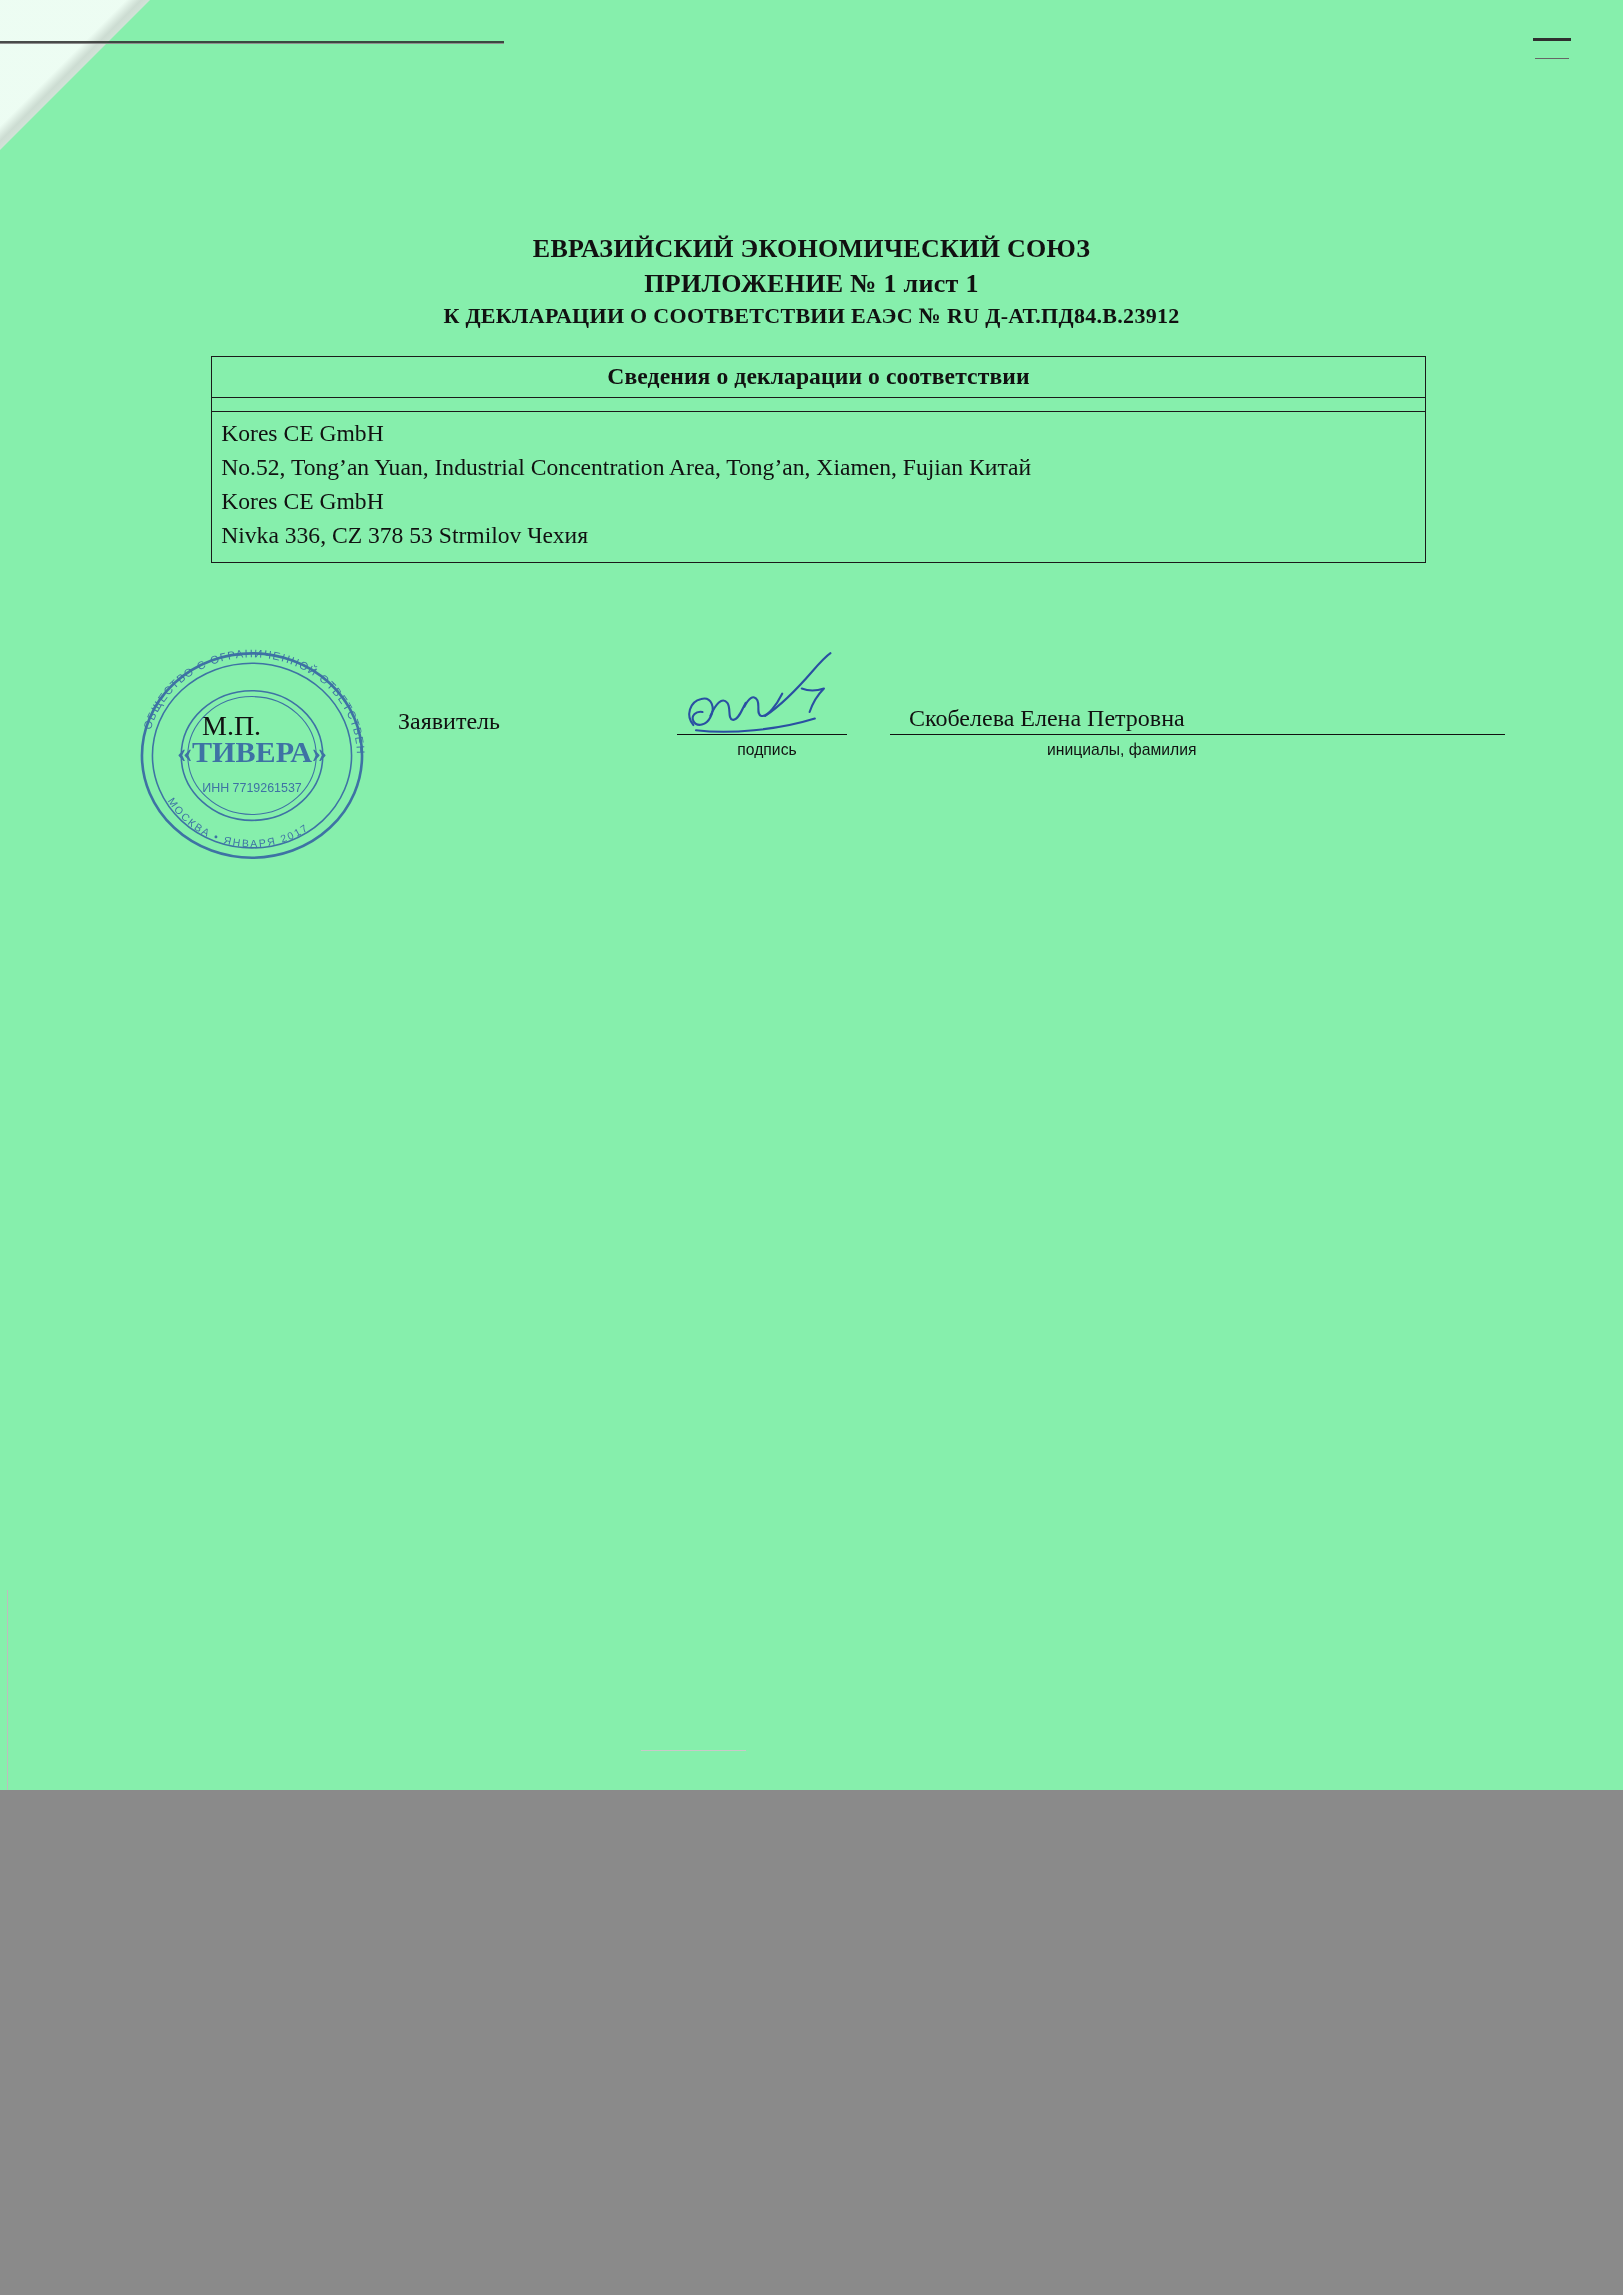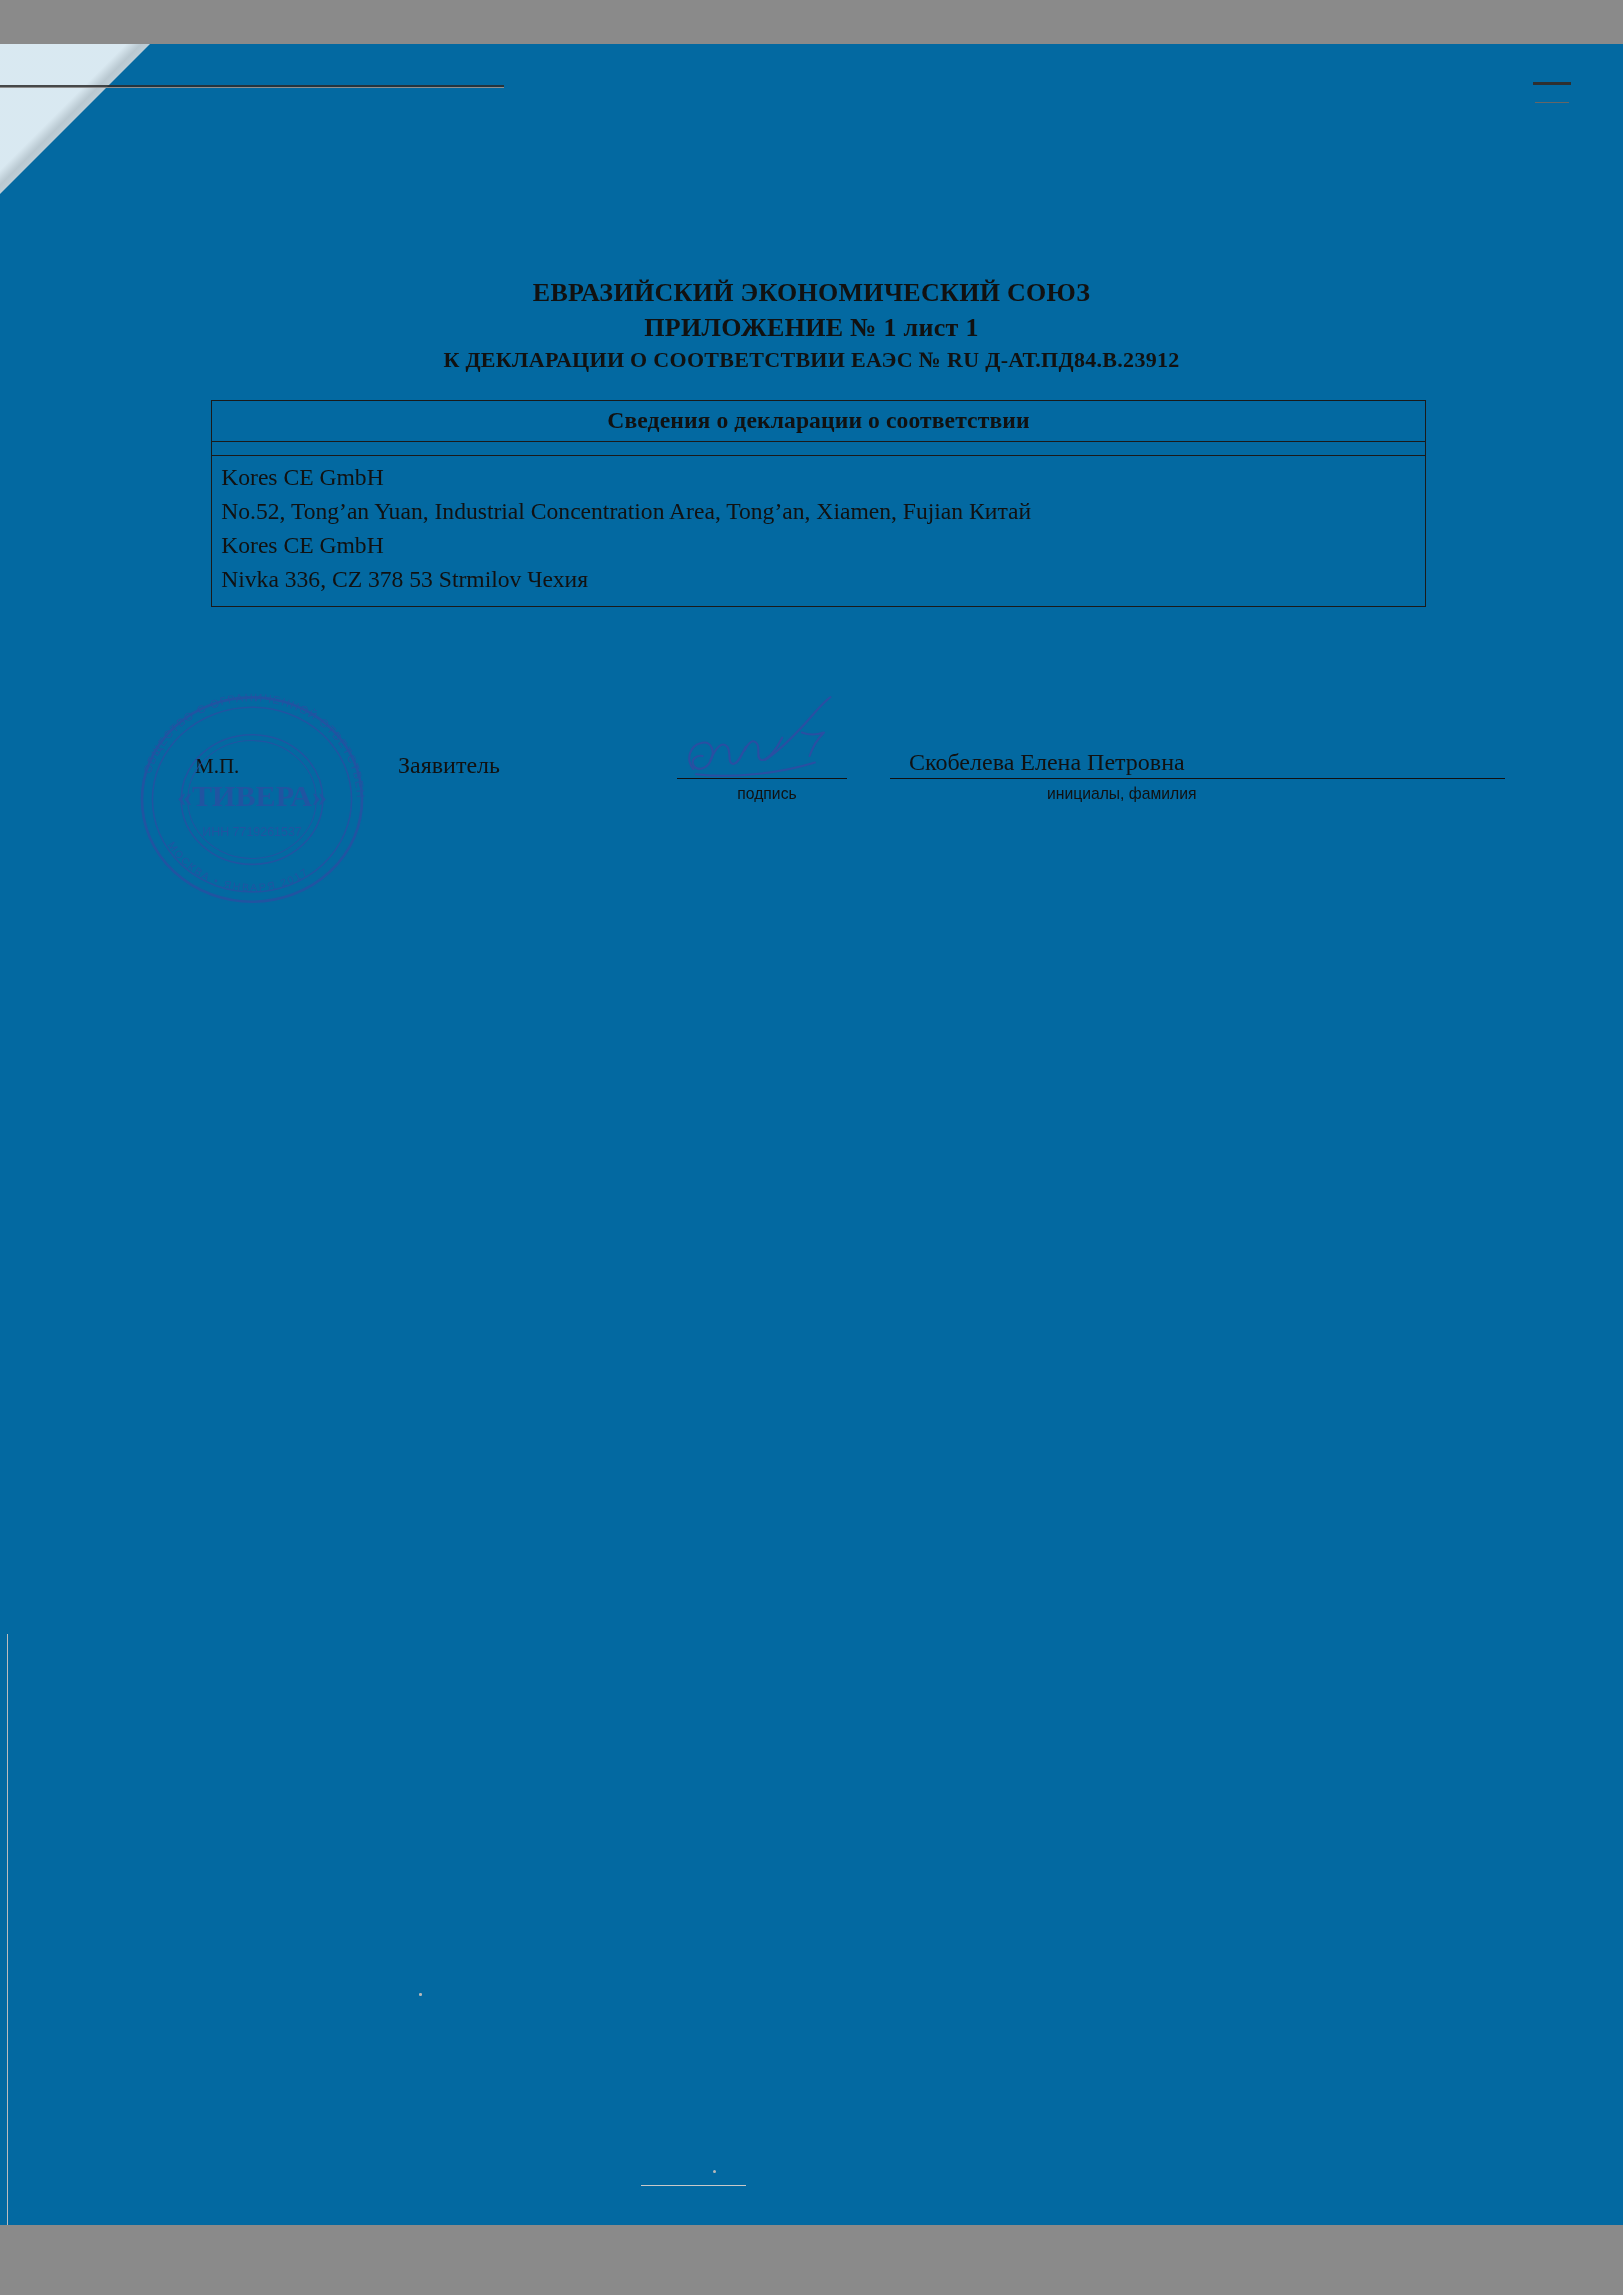--- a/index.html
+++ b/index.html
@@ -3,26 +3,25 @@
 <meta charset="utf-8">
 <style>
   html, body {
     margin: 0;
     padding: 0;
     background: #8a8a8a;
   }
   .page {
     position: relative;
     width: 1623px;
-    height: 2181px;
-    background: #0369a1;
+    height: 1790px;
+    background: #86efac;
     overflow: hidden;
     font-family: "Liberation Serif", serif;
     color: #111111;
-    margin-top: 44px;
   }
 
   
   .scan-corner {
     position: absolute;
     top: 0;
     left: 0;
     width: 150px;
     height: 150px;
     background: linear-gradient(135deg, #ffffff 0%, #ffffff 42%, #d9d9d9 47%, #f2f2f2 58%, #ffffff 70%);
@@ -140,22 +139,22 @@
   .sig-zone {
     position: absolute;
     top: 693px;
     left: 0;
     width: 1623px;
     height: 262px;
   }
   .mp {
     position: absolute;
     top: 710px;
-    left: 195px;
-    font-size: 21px;
+    left: 202px;
+    font-size: 28px;
   }
   .applicant {
     position: absolute;
     top: 708px;
     left: 398px;
     font-size: 24px;
   }
   .sig-line {
     position: absolute;
     top: 734px;

